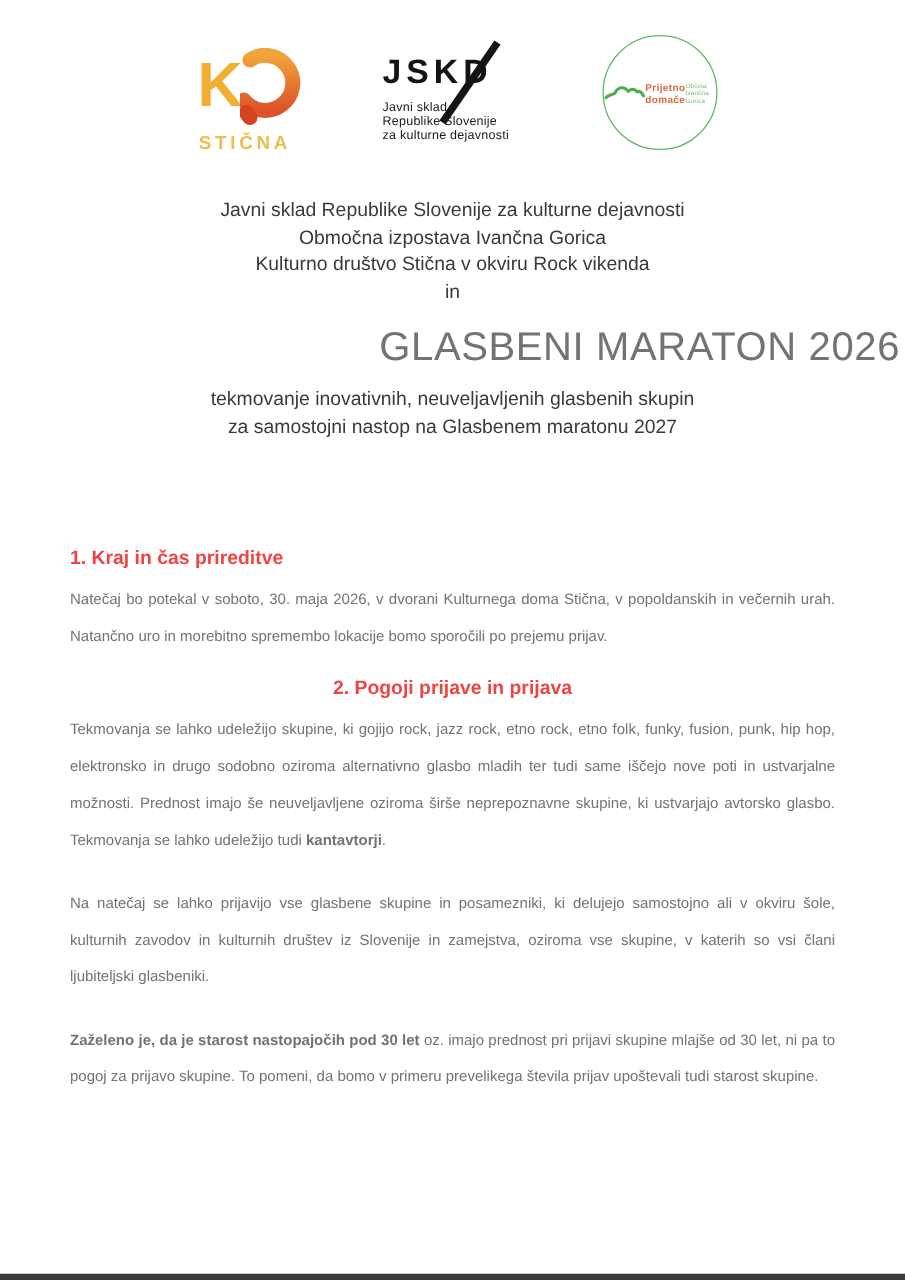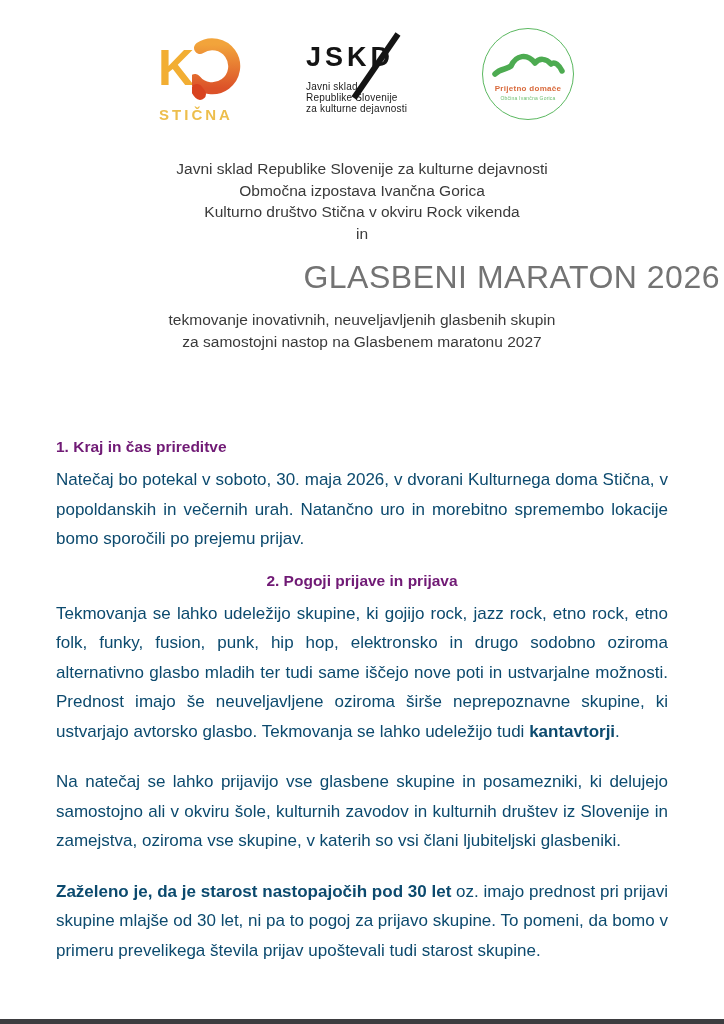--- a/index.html
+++ b/index.html
@@ -32,47 +32,47 @@
   
   .logo-jskd{position:relative;width:112px;margin-top:6px;}
   .jskd-acronym{
     font-size:27px;font-weight:bold;color:#141414;letter-spacing:4px;line-height:34px;
   }
   .jskd-slash{position:absolute;left:0;top:-8px;pointer-events:none;}
   .jskd-lines{margin-top:7px;font-size:10px;font-weight:normal;color:#1a1a1a;line-height:11px;letter-spacing:.2px;}
   
   .logo-pd{
     width:92px;height:92px;border:1.5px solid #5BB860;border-radius:50%;
-    display:flex;flex-direction:column;align-items:center;justify-content:center;
+    display:flex;flex-direction:row;align-items:center;justify-content:center;
     box-sizing:border-box;margin-top:-6px;
   }
   .pd-name{font-size:8px;font-weight:bold;color:#D96A3C;margin-top:2px;letter-spacing:.3px;}
   .pd-sub{font-size:5px;color:#6FBF72;margin-top:2px;letter-spacing:.2px;}
   
   .org-block{
     margin-top:28px;text-align:center;
     font-size:15.5px;line-height:21.5px;color:#3a3a3a;
   }
   .doc-title{
     margin:15px 4px 0;text-align:right;
     font-size:32px;font-weight:400;letter-spacing:.5px;color:#737373;
   }
   .doc-subtitle{
     margin-top:13px;text-align:center;
     font-size:15.5px;line-height:21.5px;color:#3a3a3a;
   }
   
   .content{margin-top:86px;padding:0 56px;}
   .sec-heading{
-    margin:0 0 9px;font-size:15.5px;font-weight:bold;color:#701a75;
+    margin:0 0 9px;font-size:15.5px;font-weight:bold;color:#ef4444;
   }
   .content p{
     margin:0 0 21px;
-    font-size:17px;line-height:29.5px;
-    text-align:justify;color:#0c4a6e;
+    font-size:12px;line-height:29.5px;
+    text-align:justify;color:#737373;
   }
   .content section + section .sec-heading{margin-top:-3px;text-align:center;}
   .content b{font-weight:bold;}
   
   .footer-bar{
     position:absolute;left:0;bottom:0;width:100%;height:5px;background:#3d3d40;
   }
 </style>
 </head>
 <body>

